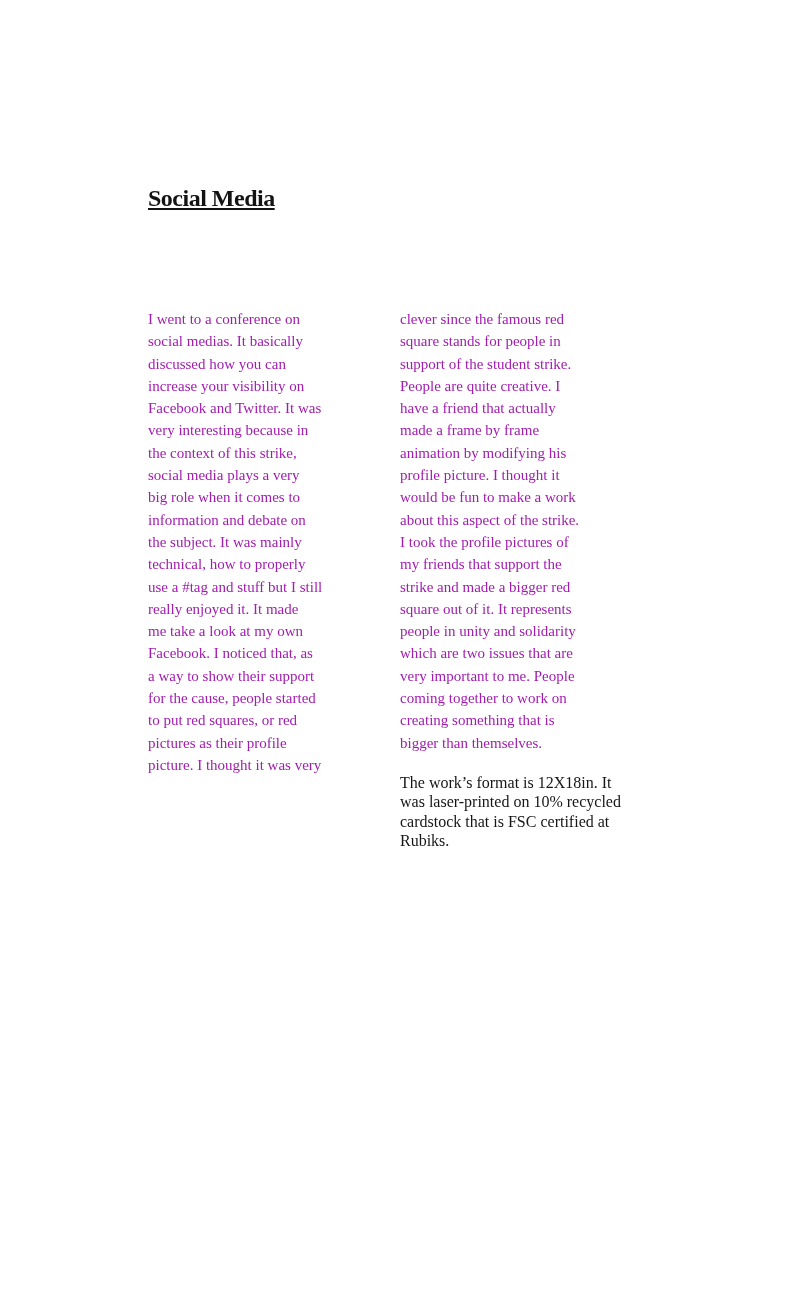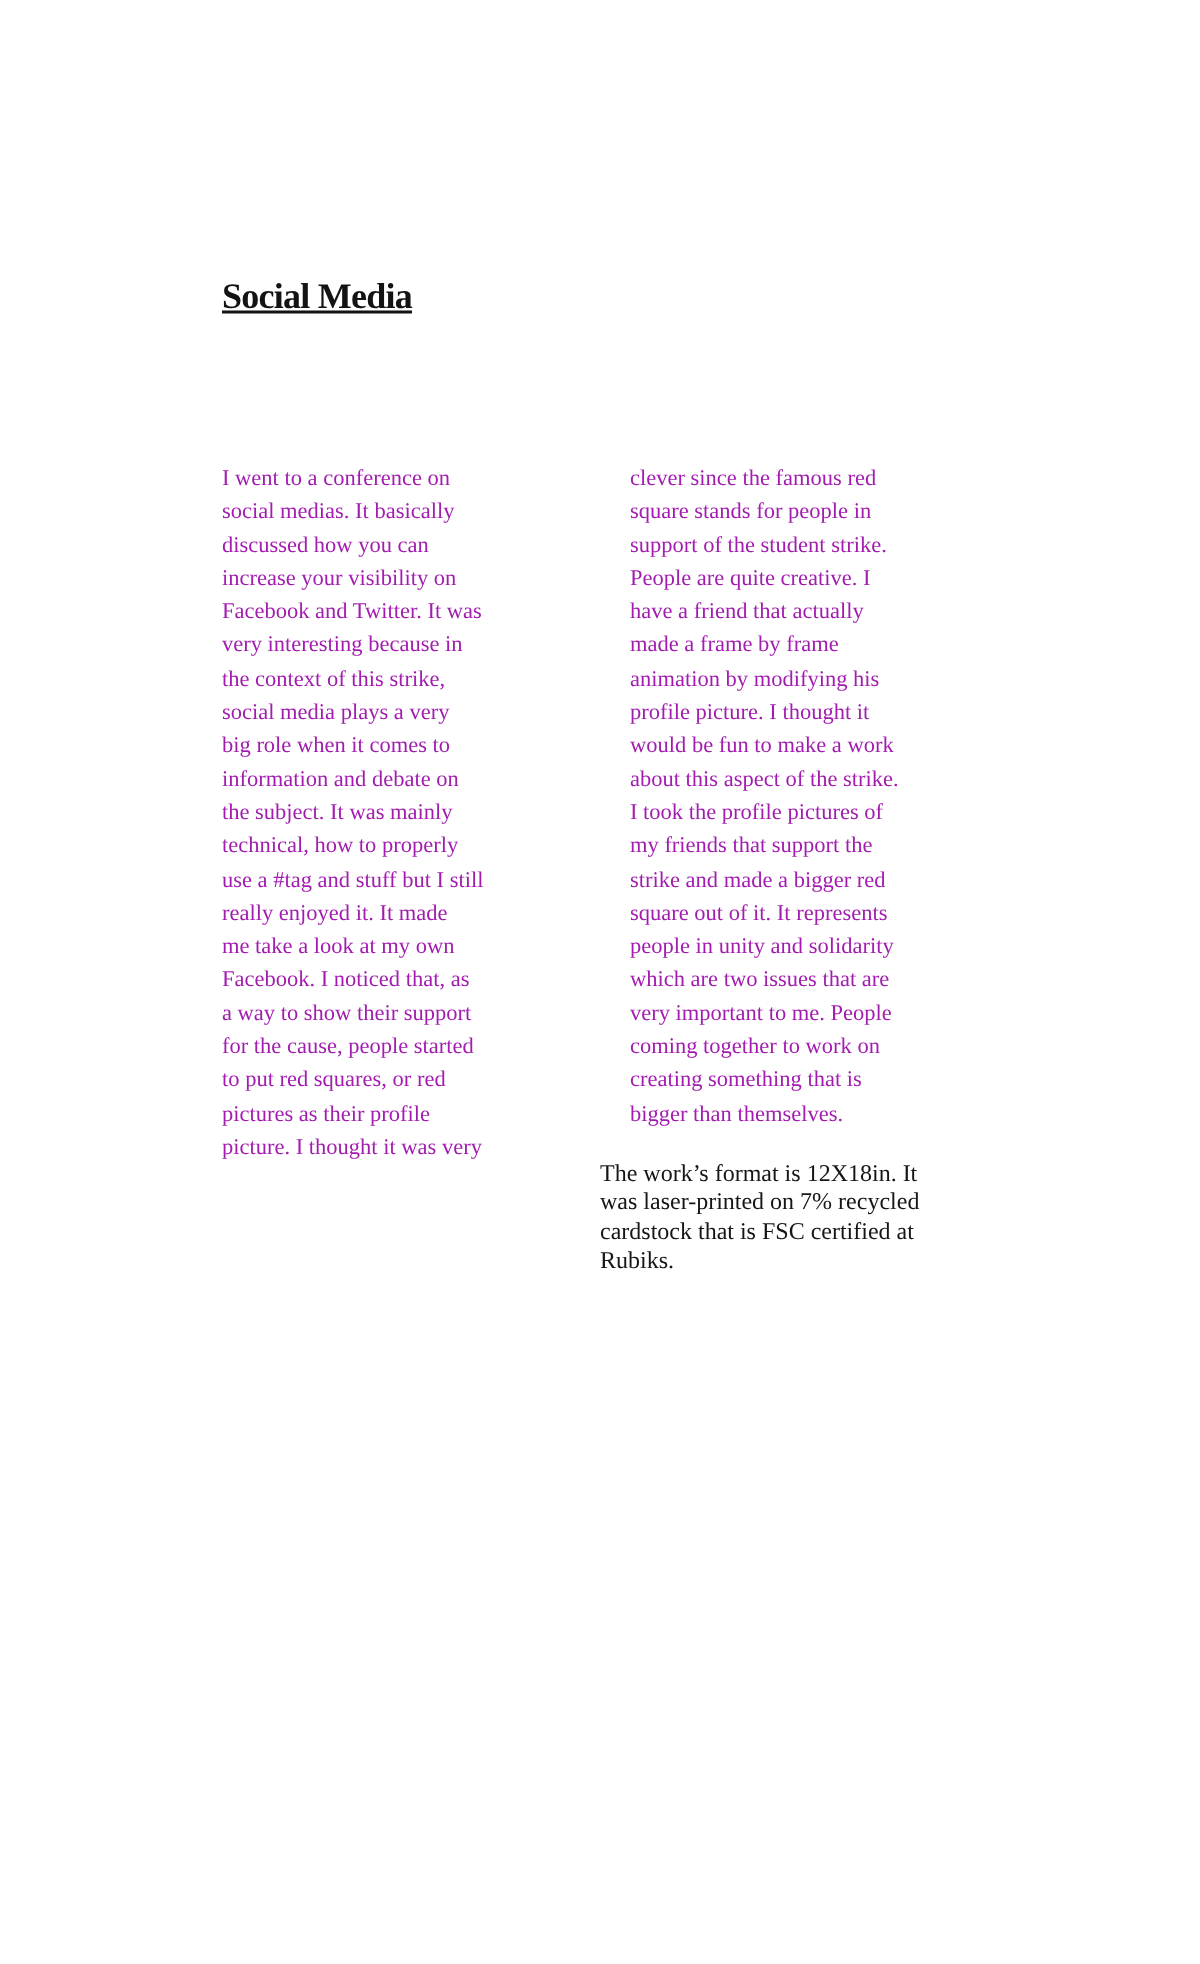--- a/index.html
+++ b/index.html
@@ -35,21 +35,21 @@
   }
   .col {
     position: absolute;
     top: 308px;
     font-size: 15px;
     line-height: 22.3px;
     color: #a21caf;
     white-space: pre-line;
   }
   .col-left  { left: 148px; width: 250px; }
-  .col-right { left: 420px; width: 256px; }
+  .col-right { left: 400px; width: 256px; }
   .colophon {
     position: absolute;
     left: 400px;
     top: 773px;
     width: 250px;
     font-size: 16px;
     line-height: 19.3px;
     color: #161616;
     white-space: pre-line;
   }
@@ -97,16 +97,16 @@
 strike and made a bigger red
 square out of it. It represents
 people in unity and solidarity
 which are two issues that are
 very important to me. People
 coming together to work on
 creating something that is
 bigger than themselves.</div>
 
   <div class="colophon">The work’s format is 12X18in. It
-was laser-printed on 7% recycled
+was laser-printed on 10% recycled
 cardstock that is FSC certified at
 Rubiks.</div>
 </div>
 
 </body></html>

